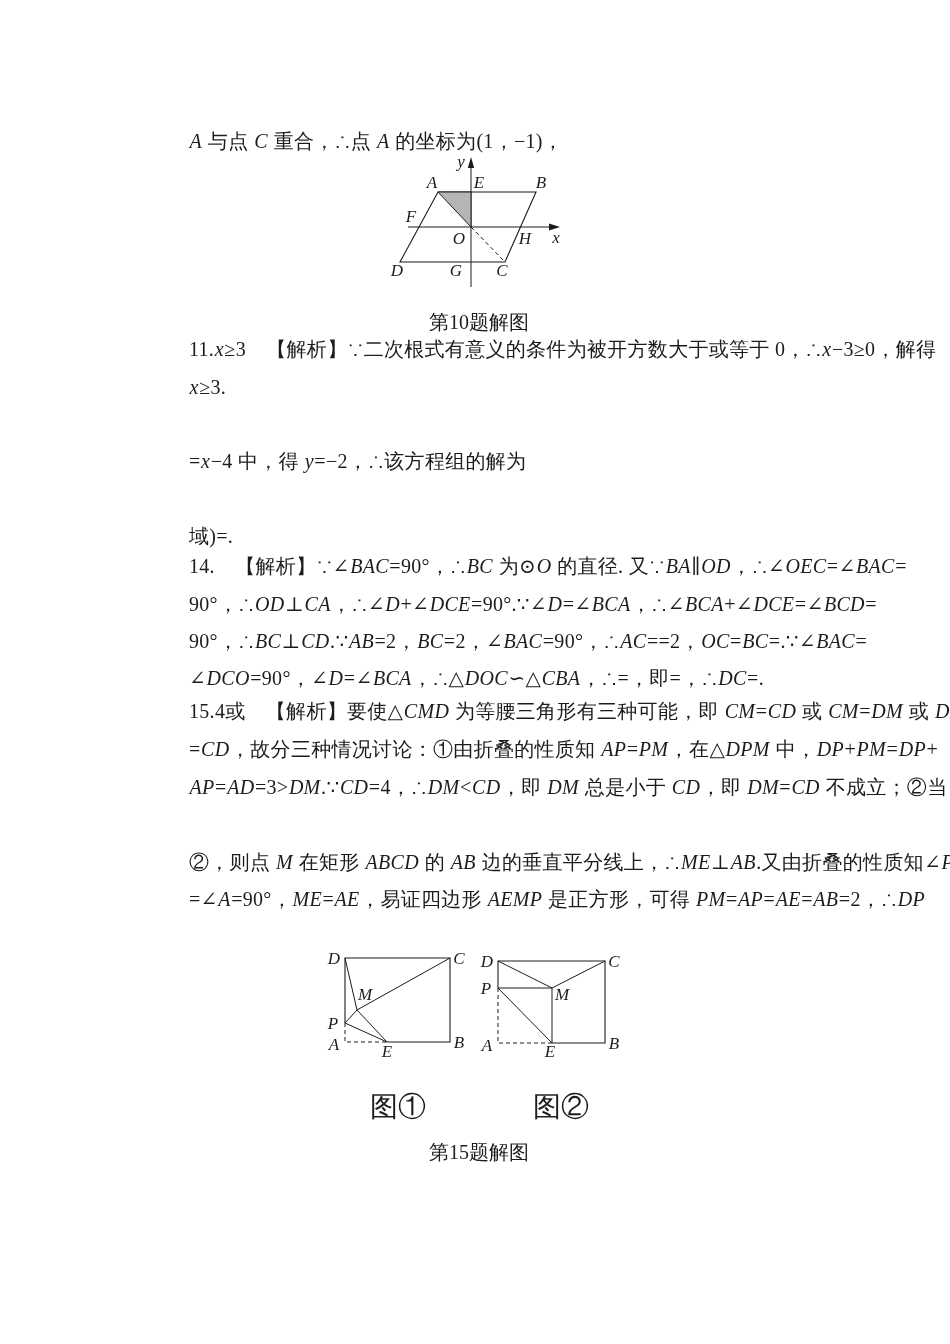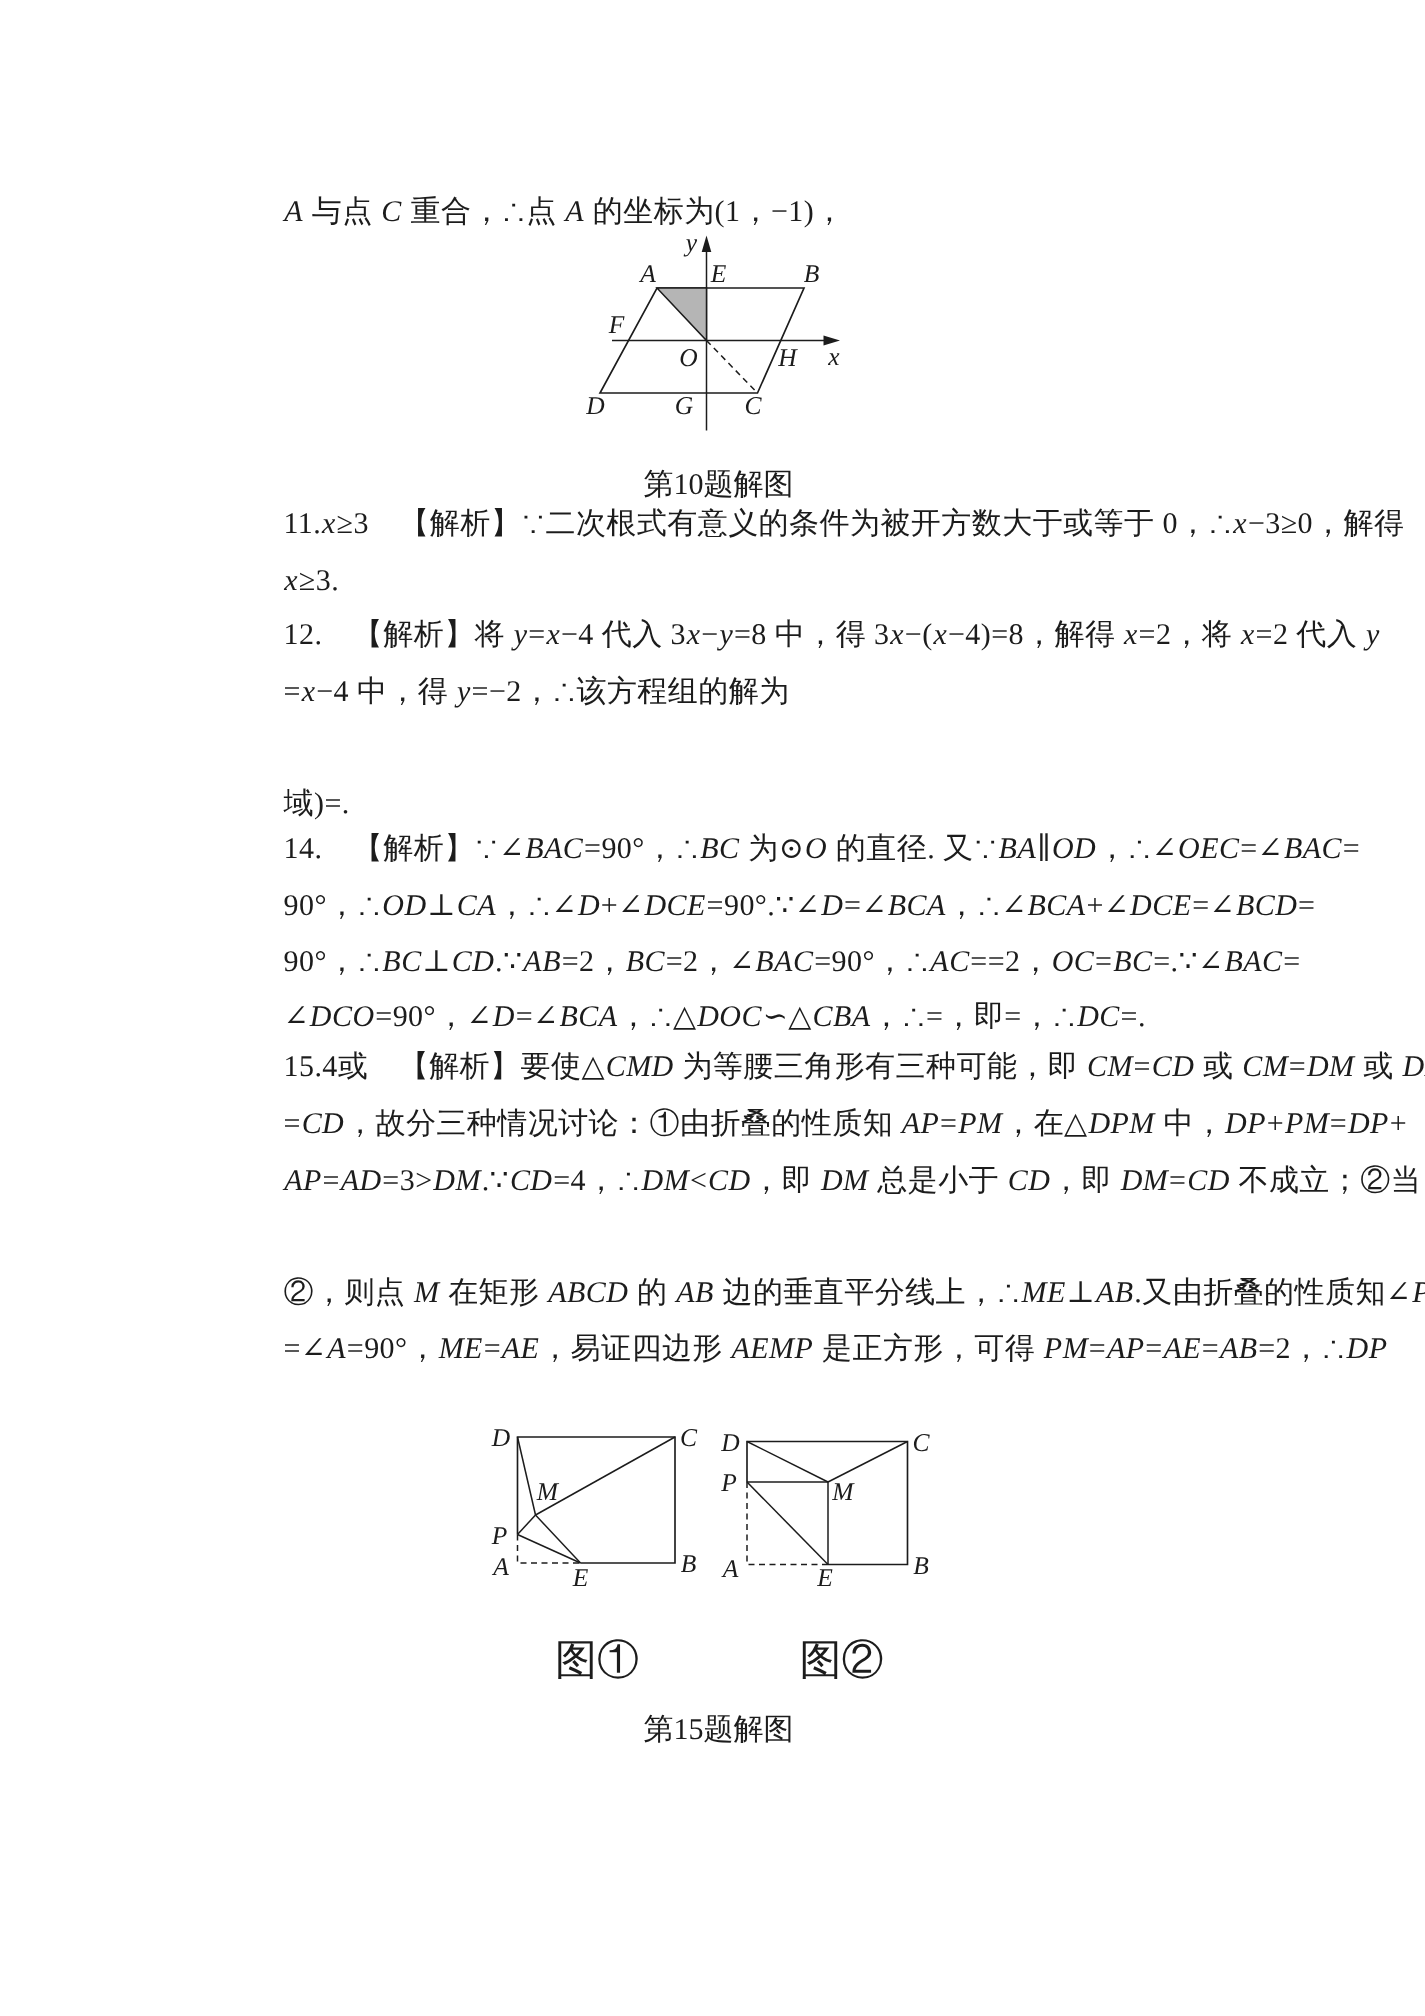--- a/index.html
+++ b/index.html
@@ -60,21 +60,20 @@
     <text x="140" y="94">H</text>
     <text x="12" y="126">D</text>
     <text x="71" y="126">G</text>
     <text x="117" y="126">C</text>
   </svg>
   <div class="caption" style="top:292px">第10题解图</div>
 
   <div class="tl" style="top:336px">11.<i>x</i>≥3　【解析】∵二次根式有意义的条件为被开方数大于或等于 0，∴<i>x</i>−3≥0，解得</div>
   <div class="tl" style="top:374px"><i>x</i>≥3.</div>
 
-  <div class="tl" style="top:410px">12.　【解析】将 <i>y</i>=<i>x</i>−4 代入 3<i>x</i>−<i>y</i>=8 中，得 3<i>x</i>−(<i>x</i>−4)=8，解得 <i>x</i>=2，将 <i>x</i>=2 代入 <i>y</i></div>
   <div class="tl" style="top:448px">=<i>x</i>−4 中，得 <i>y</i>=−2，∴该方程组的解为</div>
 
   <div class="tl" style="top:523px">域)=.</div>
 
   <div class="tl" style="top:553px">14.　【解析】∵∠<i>BAC</i>=90°，∴<i>BC</i> 为⊙<i>O</i> 的直径. 又∵<i>BA</i>∥<i>OD</i>，∴∠<i>OEC</i>=∠<i>BAC</i>=</div>
   <div class="tl" style="top:591px">90°，∴<i>OD</i>⊥<i>CA</i>，∴∠<i>D</i>+∠<i>DCE</i>=90°.∵∠<i>D</i>=∠<i>BCA</i>，∴∠<i>BCA</i>+∠<i>DCE</i>=∠<i>BCD</i>=</div>
   <div class="tl" style="top:628px">90°，∴<i>BC</i>⊥<i>CD</i>.∵<i>AB</i>=2，<i>BC</i>=2，∠<i>BAC</i>=90°，∴<i>AC</i>==2，<i>OC</i>=<i>BC</i>=.∵∠<i>BAC</i>=</div>
   <div class="tl" style="top:665px">∠<i>DCO</i>=90°，∠<i>D</i>=∠<i>BCA</i>，∴△<i>DOC</i>∽△<i>CBA</i>，∴=，即=，∴<i>DC</i>=.</div>
 
   <div class="tl" style="top:698px">15.4或　【解析】要使△<i>CMD</i> 为等腰三角形有三种可能，即 <i>CM</i>=<i>CD</i> 或 <i>CM</i>=<i>DM</i> 或 <i>DM</i></div>

